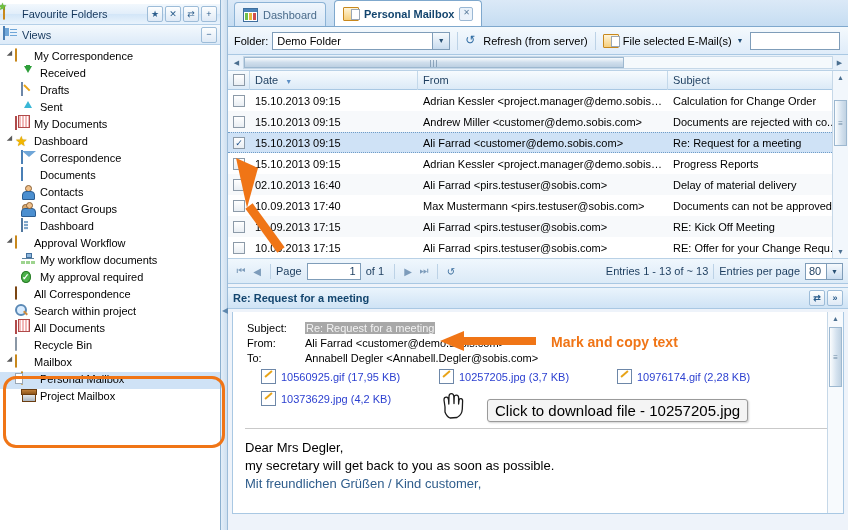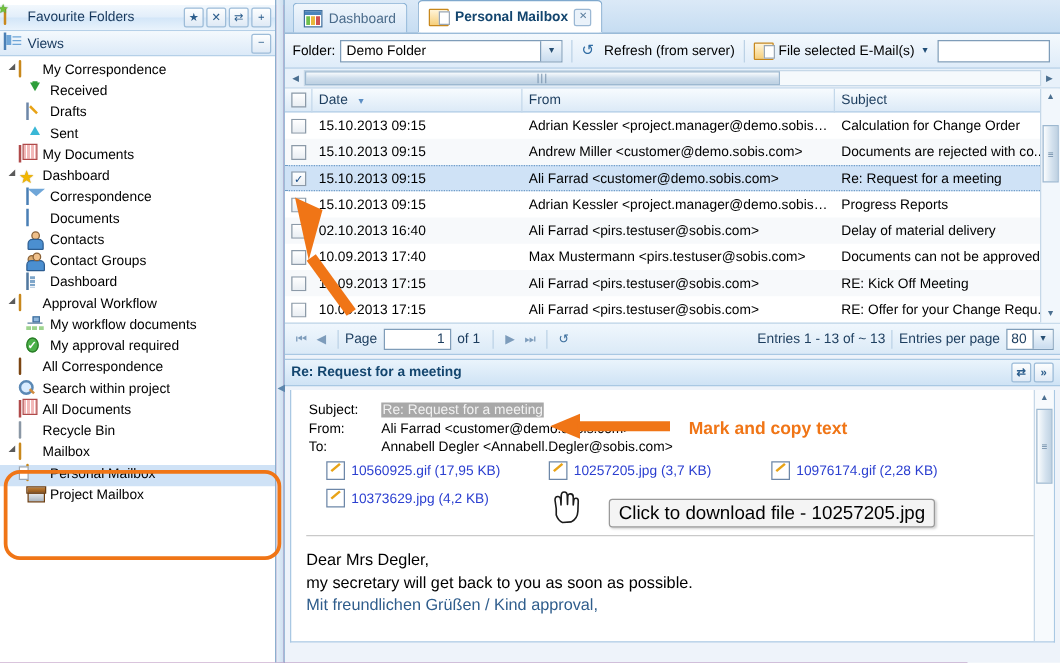--- a/index.html
+++ b/index.html
@@ -550,21 +550,21 @@
                  L21 10.5 Q21.2 8.4 23 8.6 Q24.7 8.8 24.6 11 L24.3 19
                  Q24 25 19 27.5 L12 28 Q8.6 26.6 7 22 Z" fill="#ffffff" stroke="#1b1b1b" stroke-width="1.3" stroke-linejoin="round"></path>
       </svg>
       <span class="tooltip" style="left:254px;top:87px;">Click to download file - 10257205.jpg</span>
 
       <div class="hr" style="margin-top:22px;"></div>
 
       <div class="msg">
         <div>Dear Mrs Degler,</div>
         <div>my secretary will get back to you as soon as possible.</div>
-        <div class="sig">Mit freundlichen Grüßen / Kind approval,</div>
+        <div class="sig">Mit freundlichen Grüßen / Kind customer,</div>
       </div>
 
       <div class="vscroll" style="background:#f7fafd;">
         <div class="vs-btn">▲</div>
         <div class="vs-thumb" style="height:60px;margin-top:2px;">≡</div>
       </div>
     </div>
   </div>
 
   <div class="ann-box" style="left:3px;top:376px;width:216px;height:66px;"></div>

